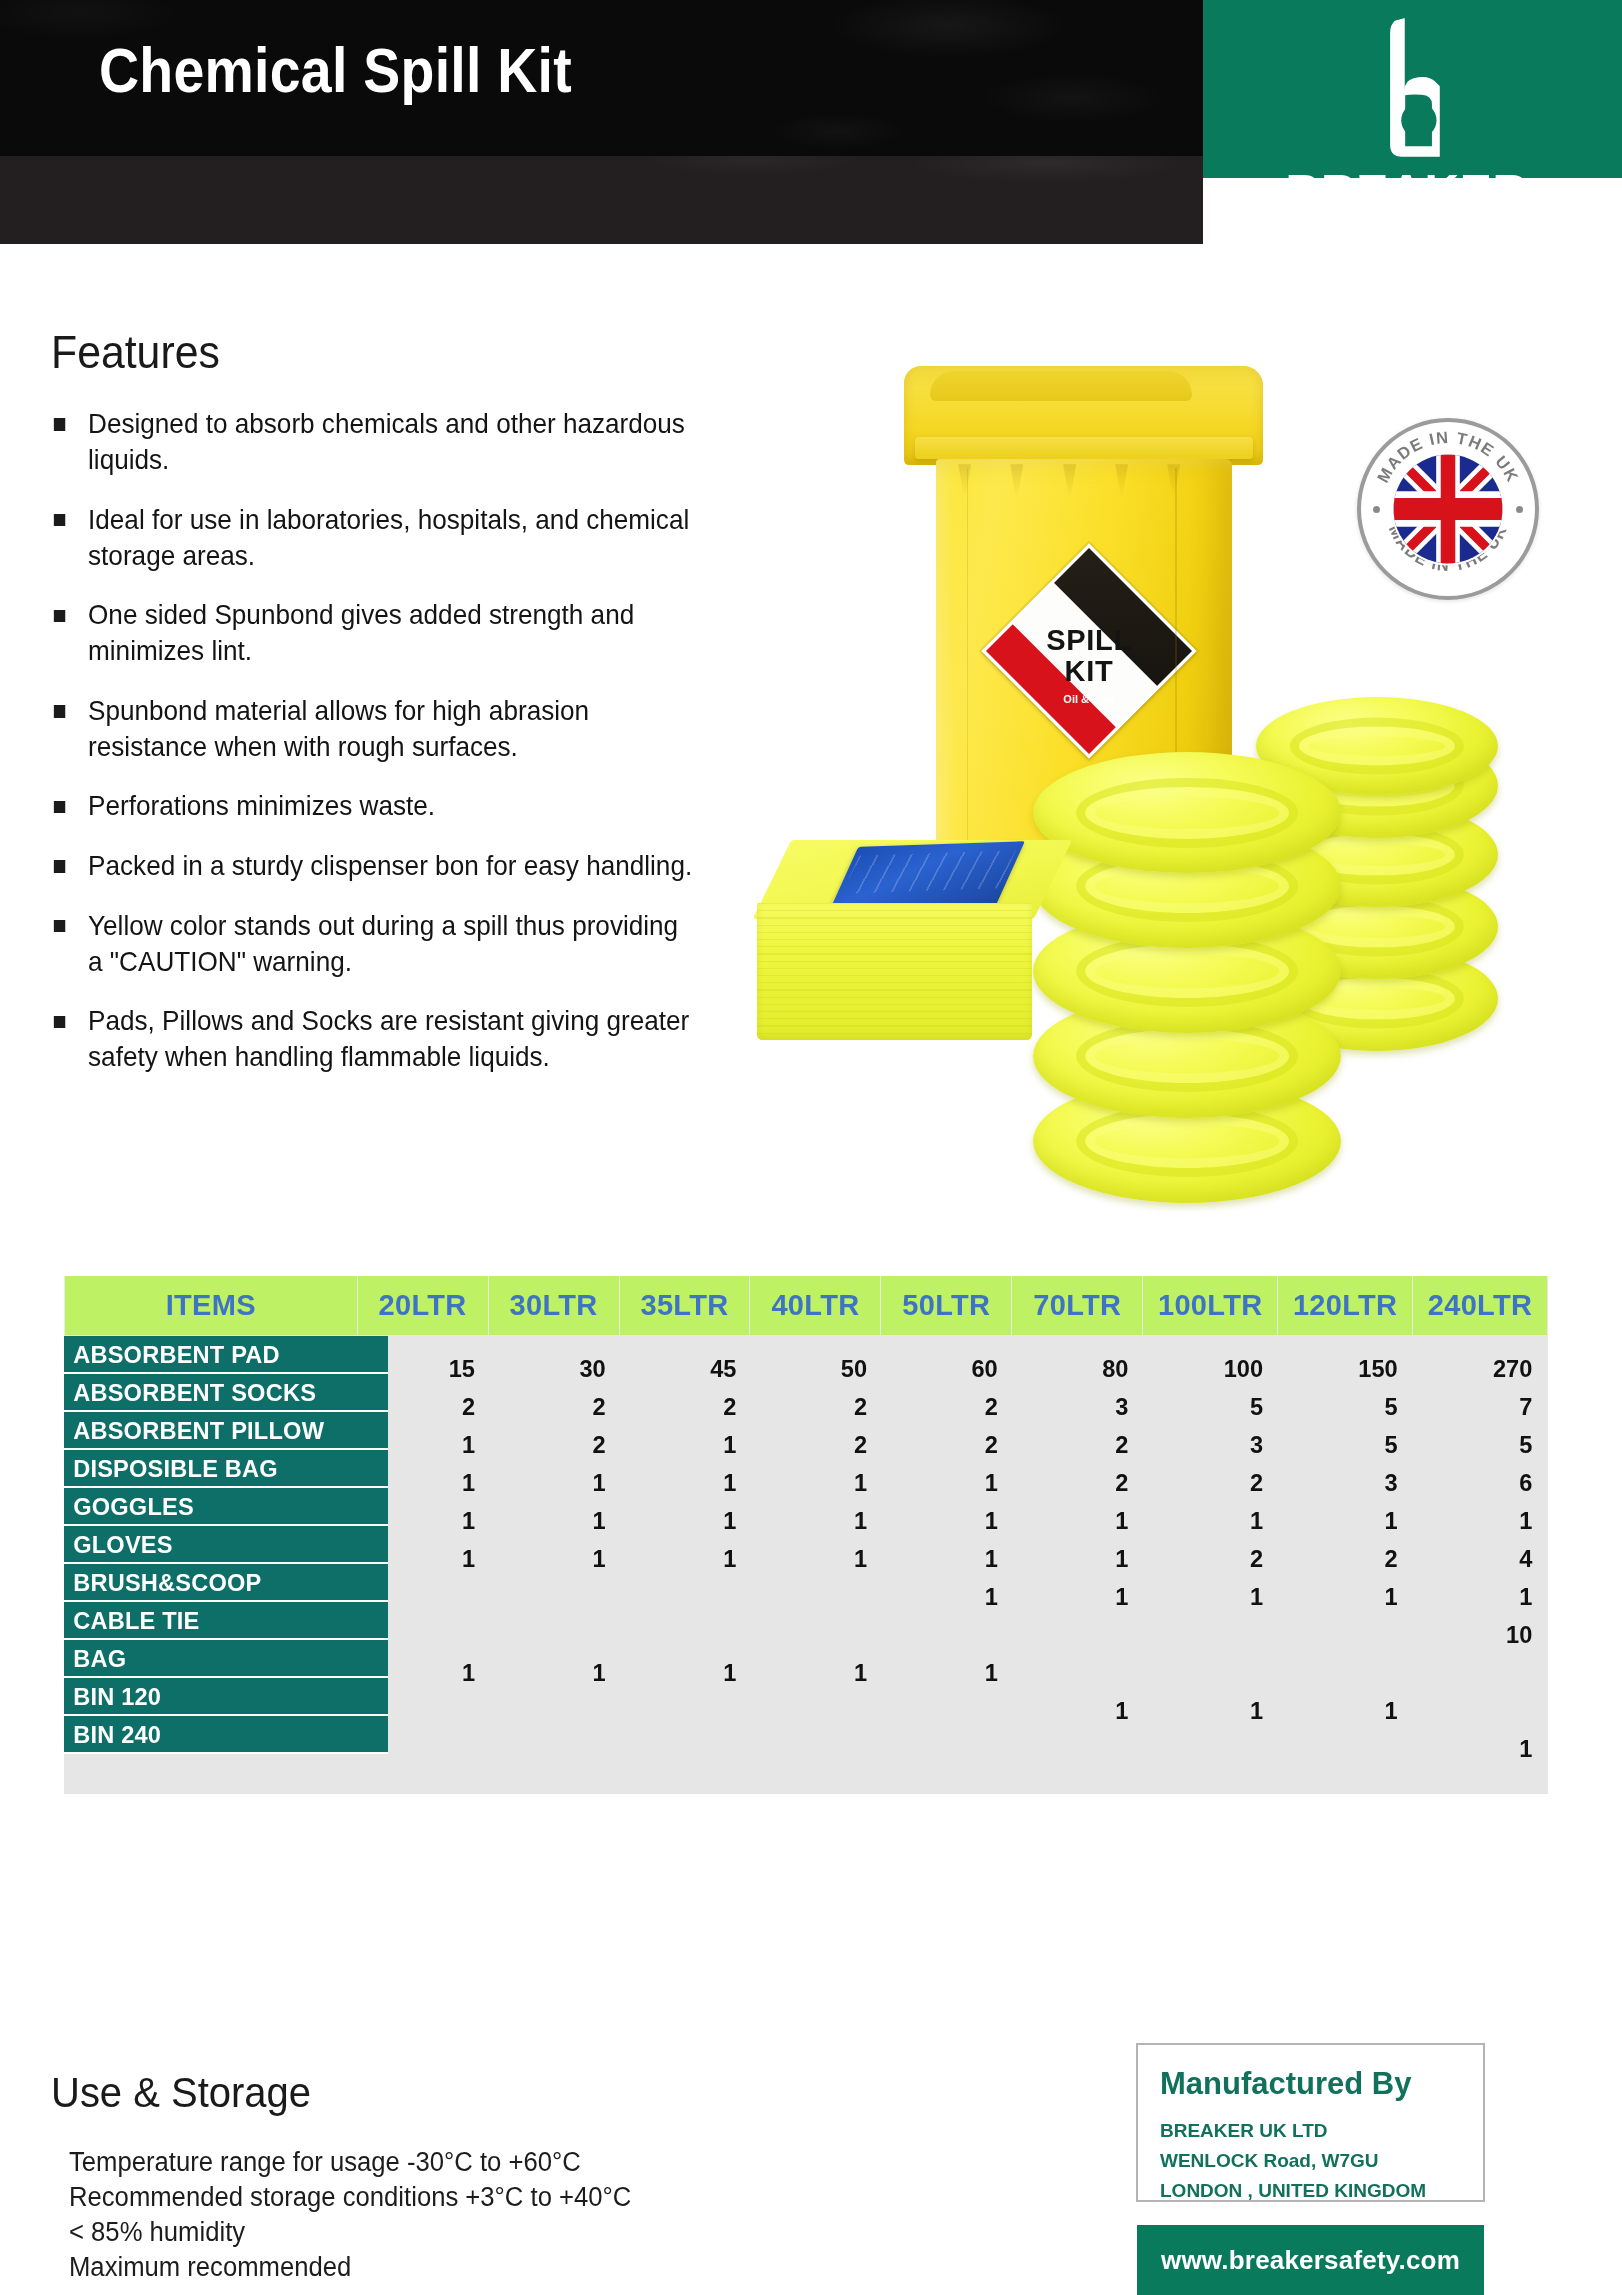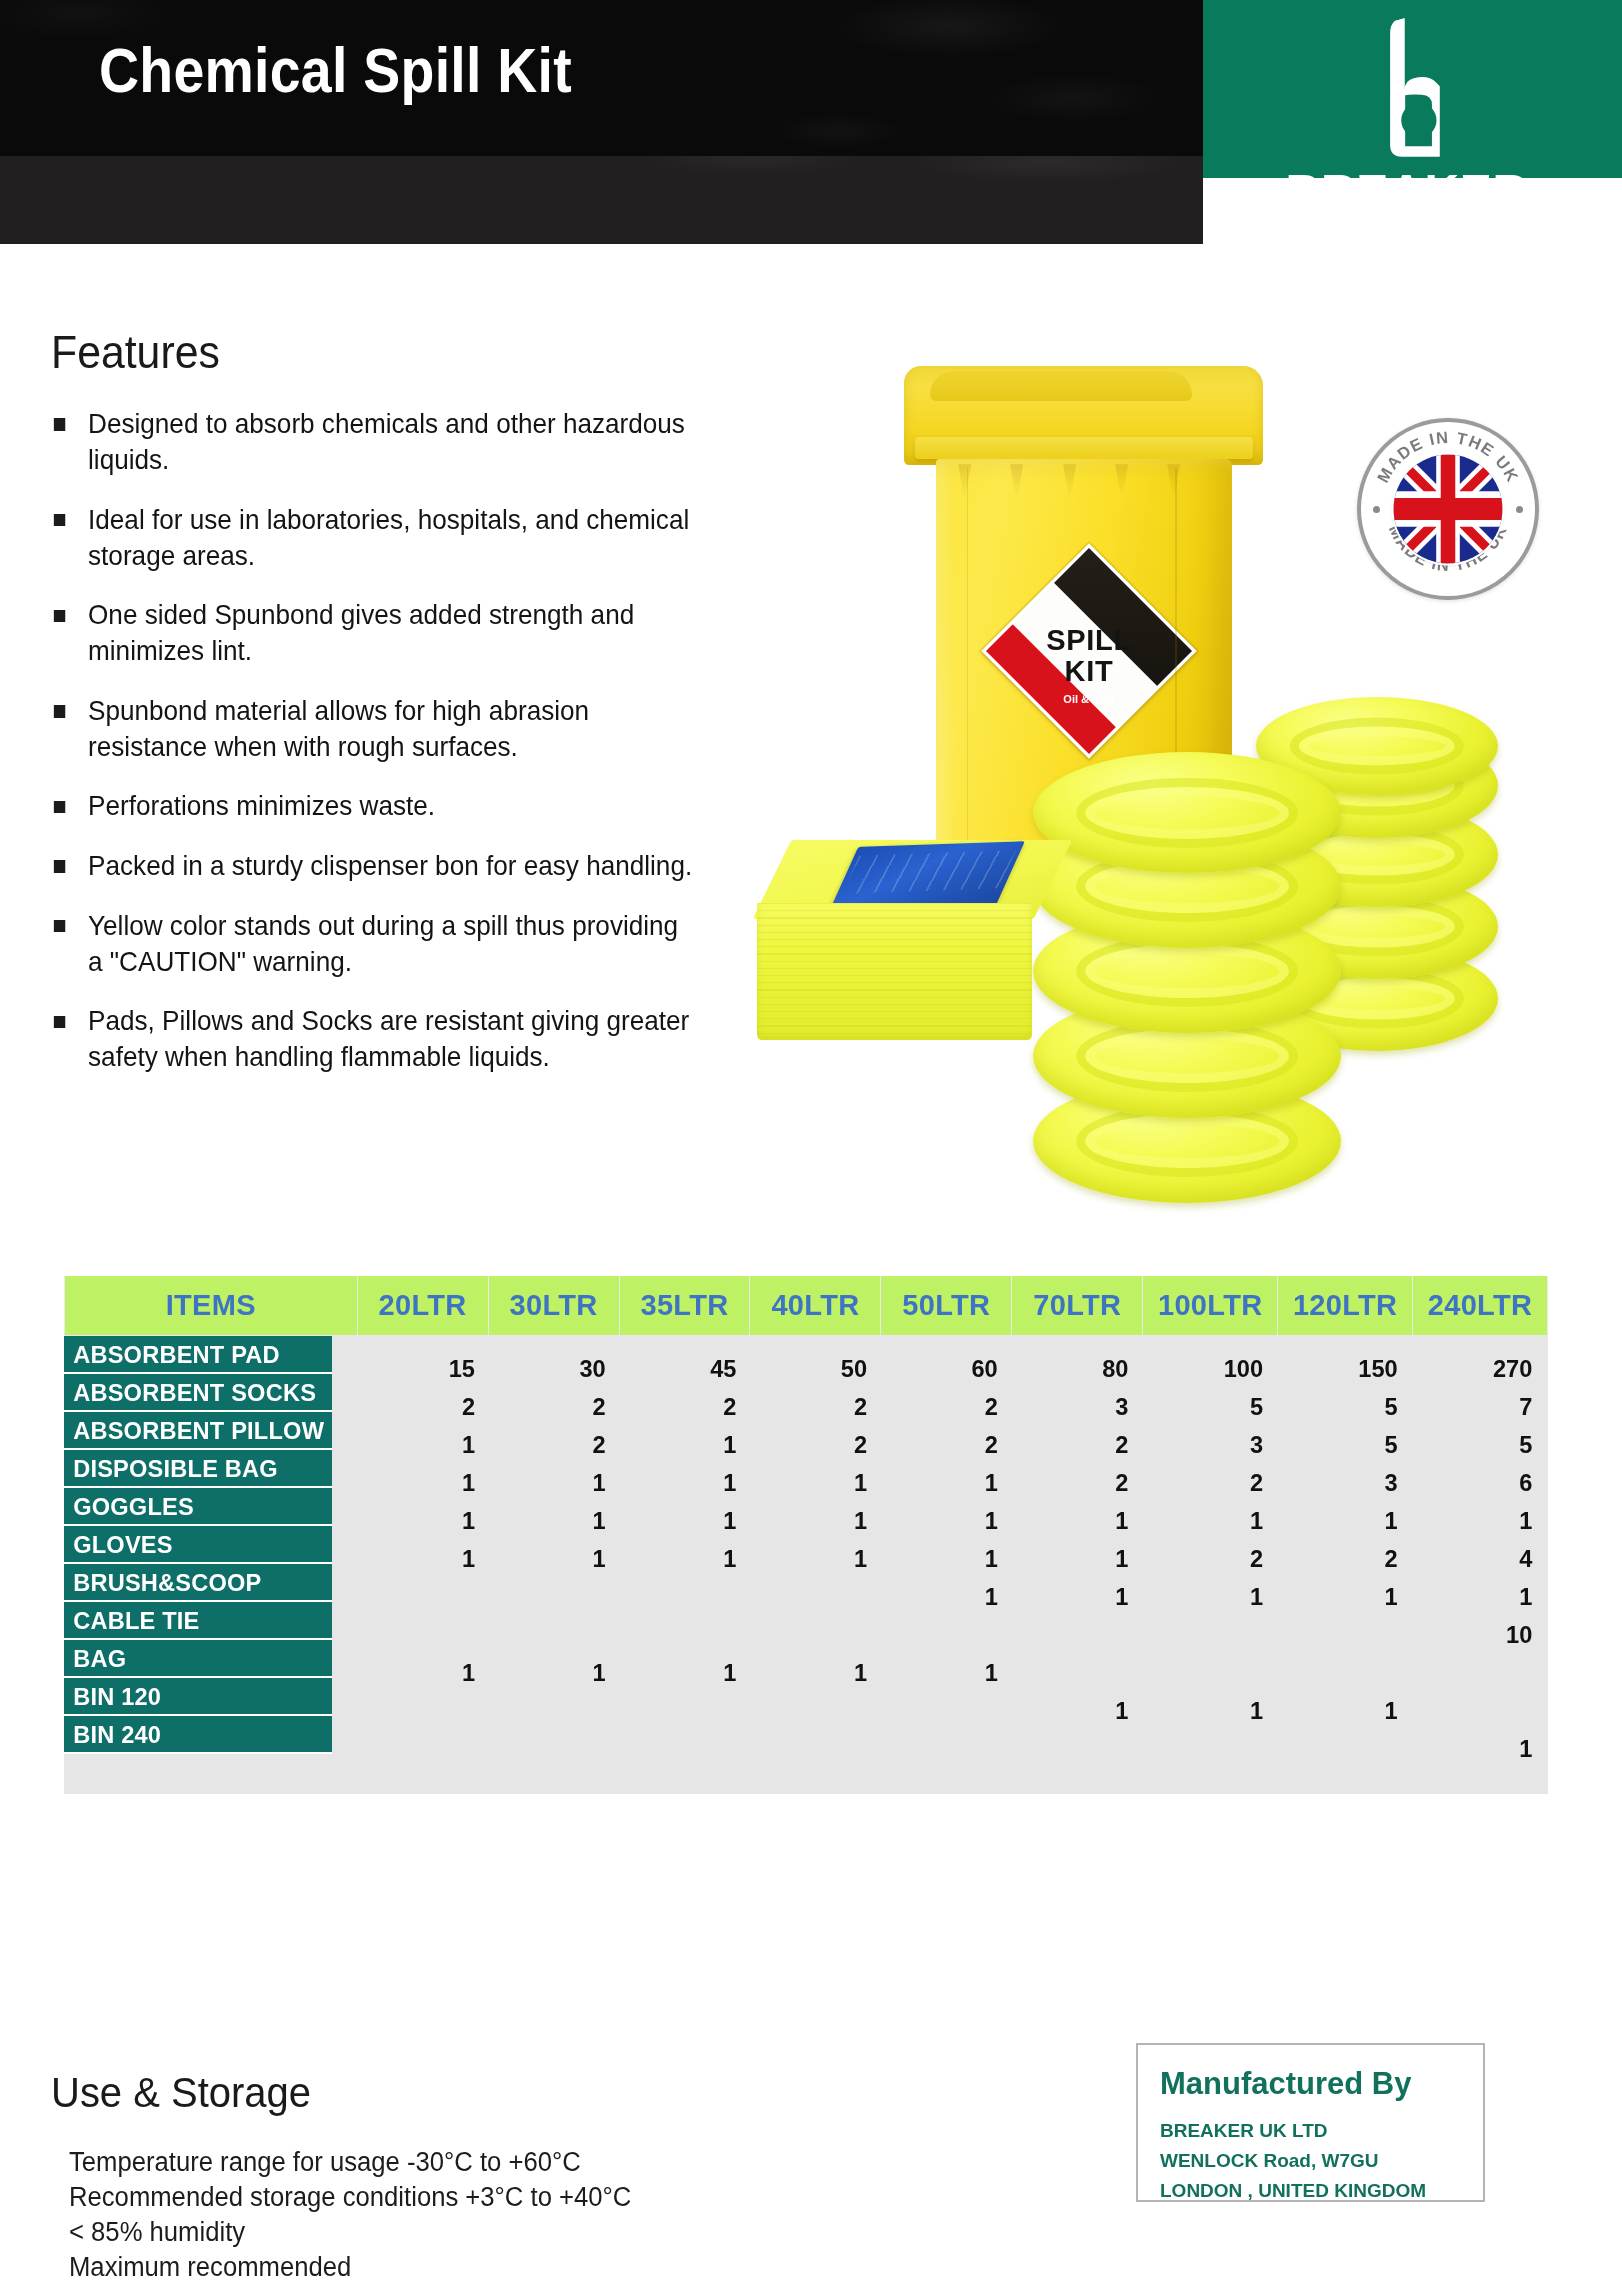--- a/index.html
+++ b/index.html
@@ -401,21 +401,21 @@
   .th.size.wide { width: 136px; }
 
   .table-body {
     position: relative;
     height: 458px;
     background: #e6e6e6;
   }
   .row-labels {
     position: absolute;
     left: 0; top: 0;
-    width: 268px;
+    width: 324px;
   }
   .row-label {
     height: 38px;
     background: #0e6e68;
     color: #ffffff;
     font-family: "Liberation Sans Narrow", "Liberation Sans", sans-serif;
     font-size: 23.6px;
     font-weight: bold;
     line-height: 38px;
     padding-left: 9.2px;
@@ -801,15 +801,18 @@
   </div>
 
   <div class="manu-box">
     <div class="manu-heading">Manufactured By</div>
     <div class="manu-address">
       <div>BREAKER UK LTD</div>
       <div>WENLOCK Road, W7GU</div>
       <div>LONDON , UNITED KINGDOM</div>
     </div>
   </div>
+  <div class="url-bar">
+    <div class="url-text">www.breakersafety.com</div>
+  </div>
 
 </div>
 
 
 </body></html>

